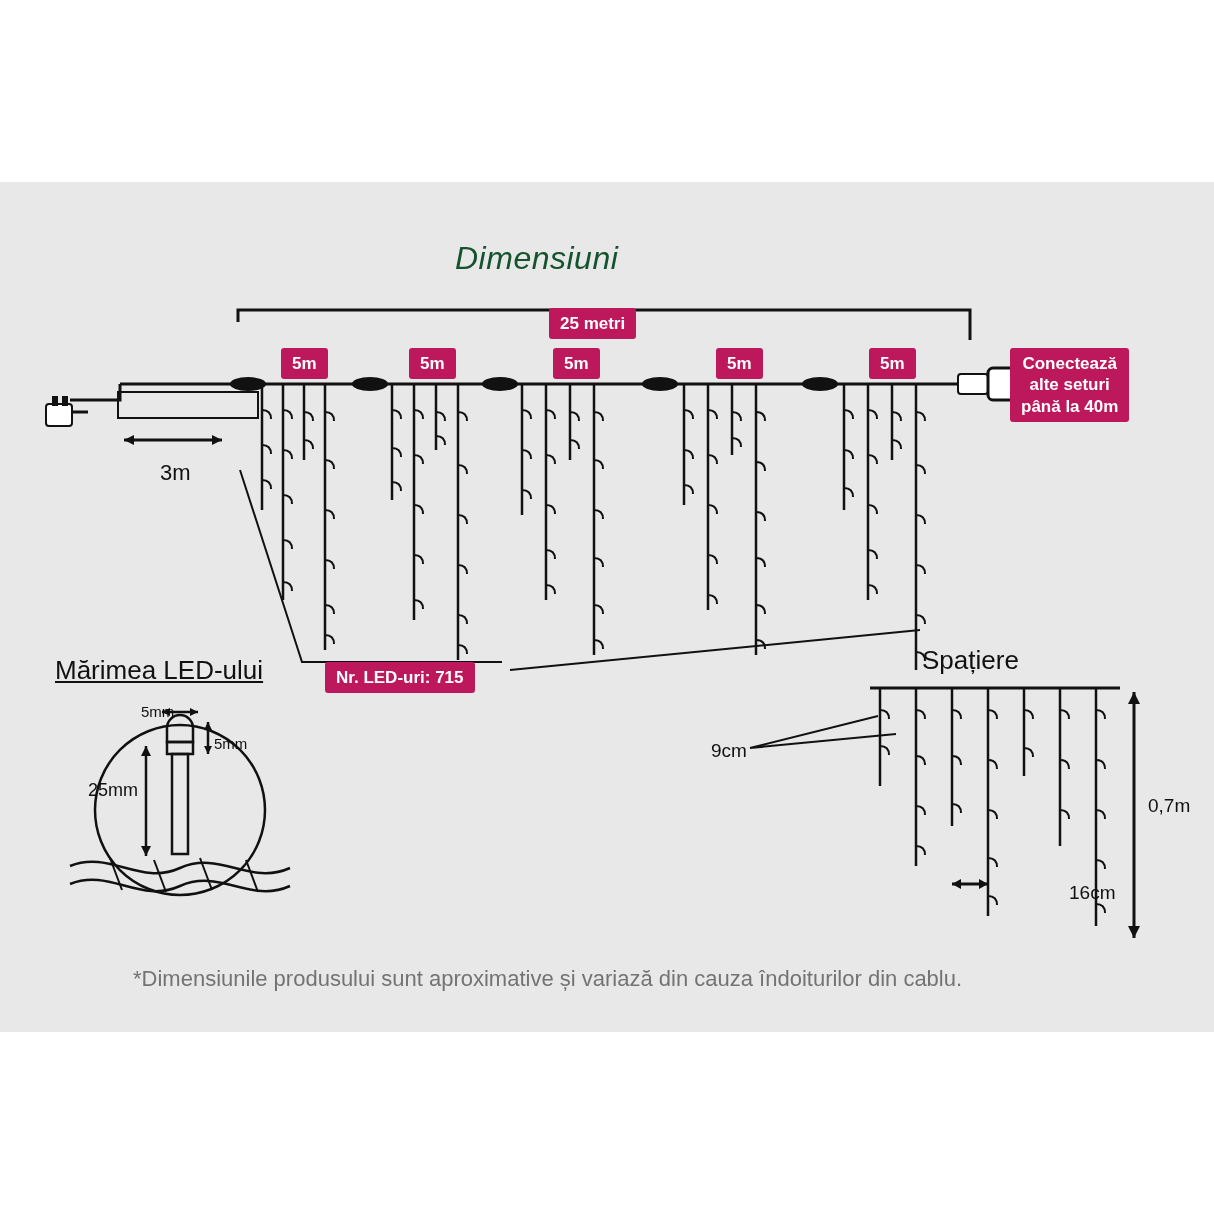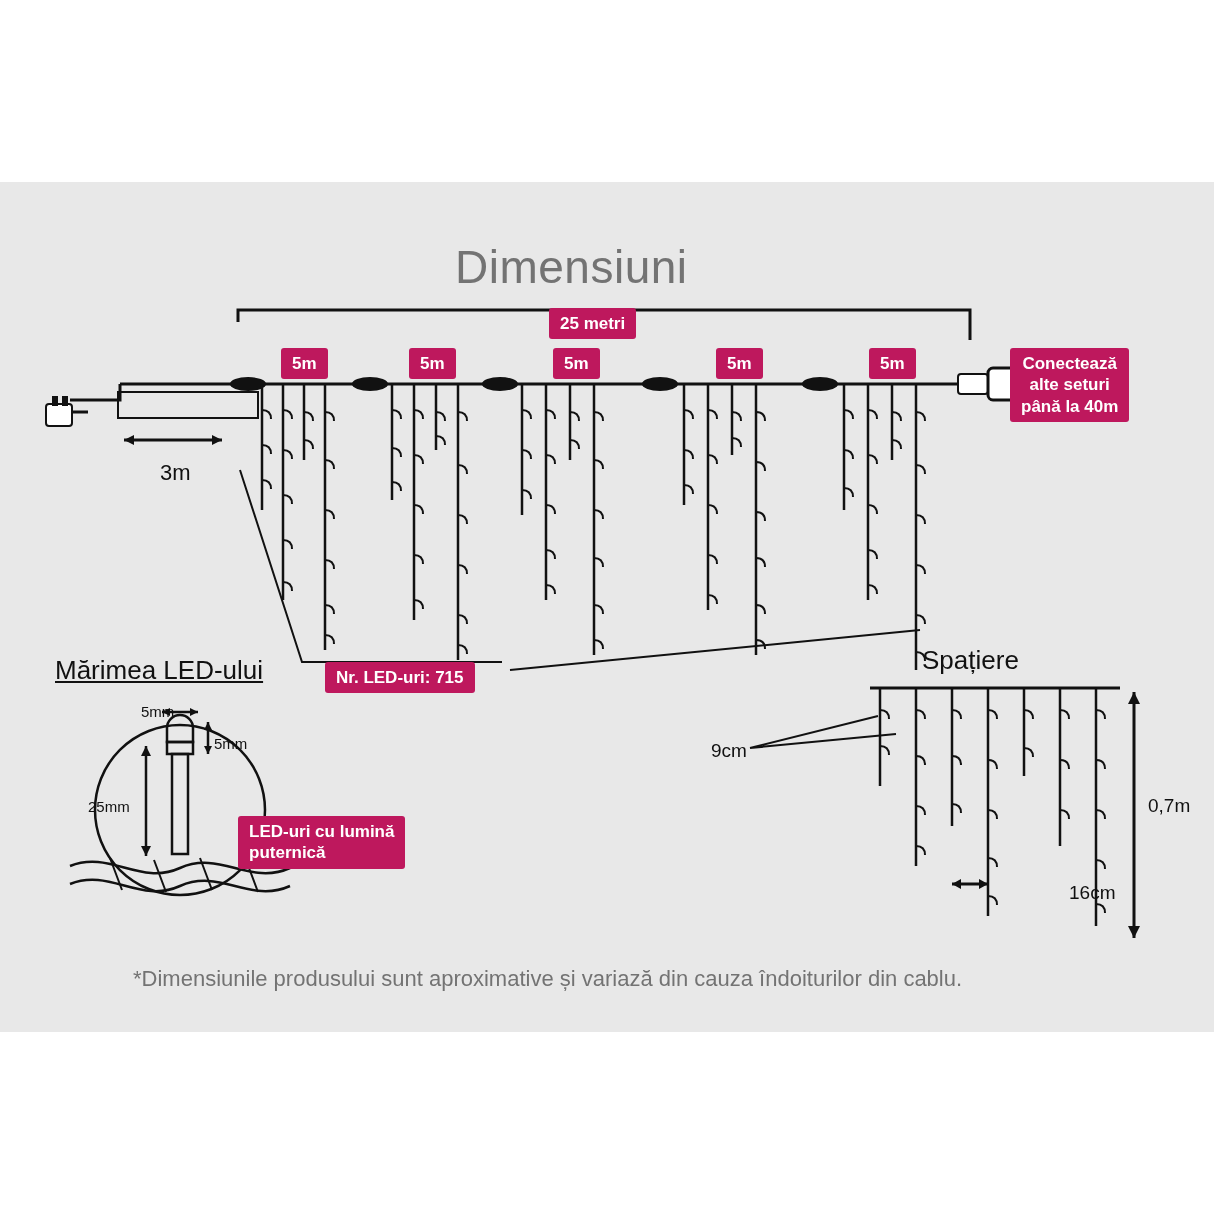--- a/index.html
+++ b/index.html
@@ -1,20 +1,20 @@
 <!DOCTYPE html>
 <html><head>
 <meta charset="utf-8">
 <style>
   html,body{margin:0;padding:0;background:#fff;}
   body{width:1214px;height:1214px;font-family:"Liberation Sans",sans-serif;}
   #stage{position:relative;width:1214px;height:1214px;overflow:hidden;background:#fff;}
   #panel{position:absolute;left:0;top:182px;width:1214px;height:850px;background:#e8e8e8;}
   .abs{position:absolute;}
-  .title{font-size:46px;color:#737373;letter-spacing:.5px;}
+  .title{font-size:32px;color:#14532d;letter-spacing:.5px;font-style:italic;}
   .tag{background:#be185d;color:#fff;font-size:17px;font-weight:bold;padding:5px 11px;border-radius:3px;white-space:nowrap;line-height:1.25;}
   .lbl{font-size:19px;color:#111;}
   .note{font-size:22px;color:#737373;}
   svg{display:block;}
   .wm{opacity:.55;}
 </style>
 </head>
 <body>
 
 <div id="stage">
@@ -217,26 +217,22 @@
         <path d="M96,166 l-5,-10 l10,0 z" fill="#111"></path>
 
       <path d="M20,176 C60,160 90,196 130,178 C170,160 200,196 240,178" fill="none" stroke="#111" stroke-width="2.5"></path>
       <path d="M20,194 C60,178 90,214 130,196 C170,178 200,214 240,196" fill="none" stroke="#111" stroke-width="2.5"></path>
       <path d="M60,168 L72,200 M104,170 L116,202 M150,168 L162,200 M196,170 L208,202" stroke="#111" stroke-width="2"></path>
     </svg>
   </div>
 
   <div class="abs lbl" style="left:141px;top:703px;font-size:15px;">5mm</div>
   <div class="abs lbl" style="left:214px;top:735px;font-size:15px;">5mm</div>
-  <div class="abs lbl" style="left:88px;top:798px;font-size:15px;">25mm</div>
-
-  <div class="abs tag" style="left:238px;top:816px;">
-    <div>LED-uri cu lumină</div>
-    <div>puternică</div>
-  </div>
+  <div class="abs lbl" style="left:88px;top:780px;font-size:18px;">25mm</div>
+
 
   <div class="abs lbl" style="left:922px;top:645px;font-size:26px;">Spațiere</div>
 
   <div class="abs" style="left:690px;top:676px;width:470px;height:270px;">
     <svg width="470" height="270" viewBox="0 0 470 270">
 
       <line x1="180" y1="12" x2="430" y2="12" stroke="#111" stroke-width="3"></line>
 
       <g fill="none" stroke="#111" stroke-width="2.5">
         <path d="M190,12 L190,110"></path>

